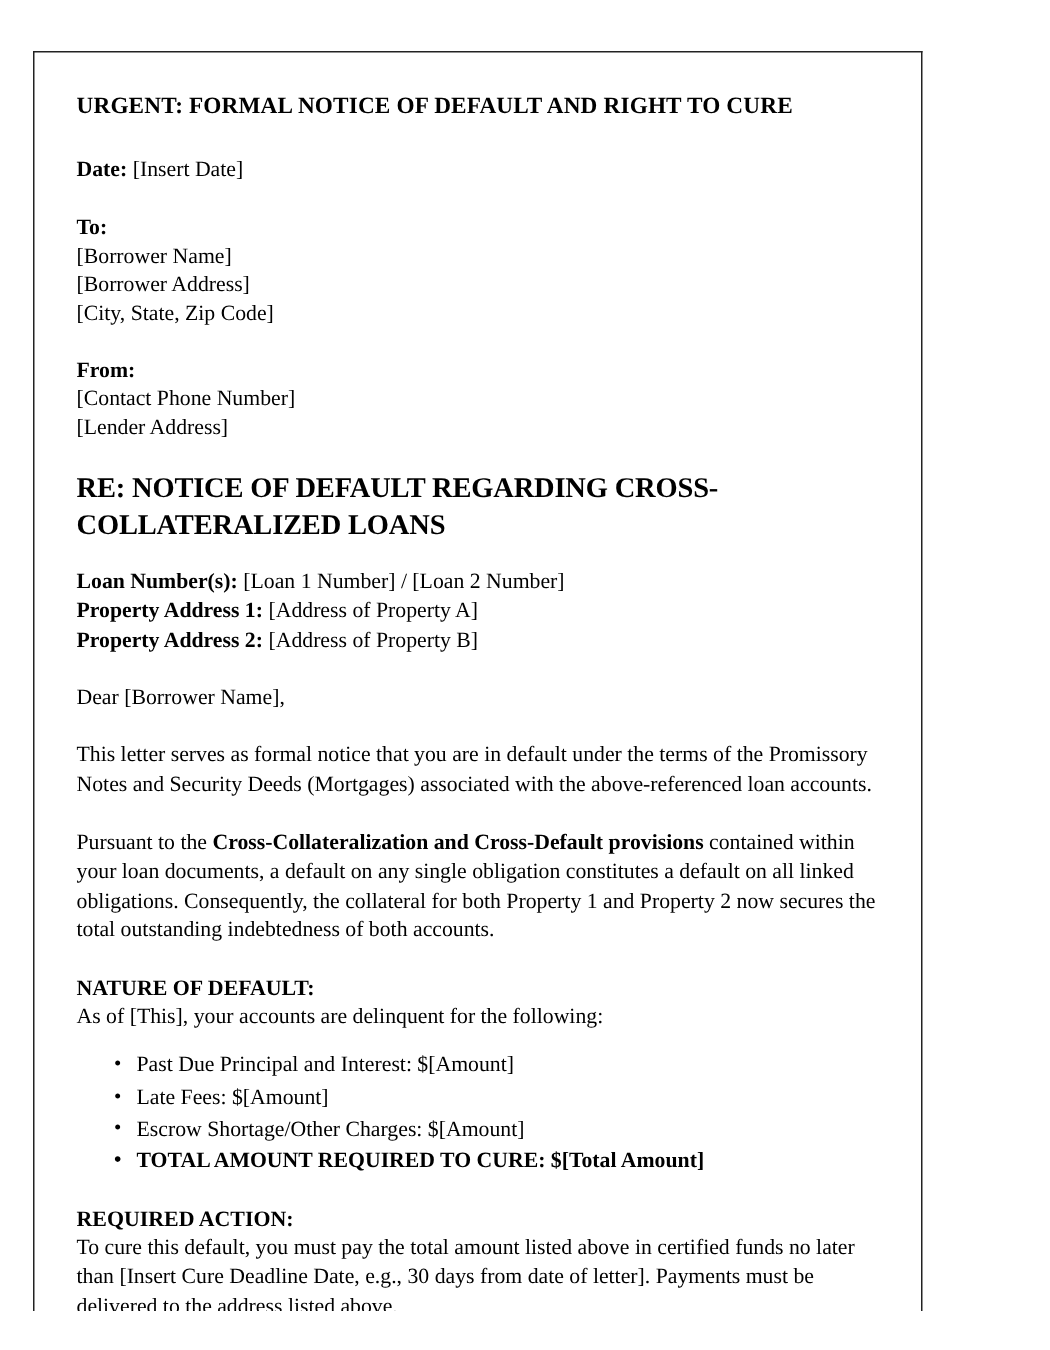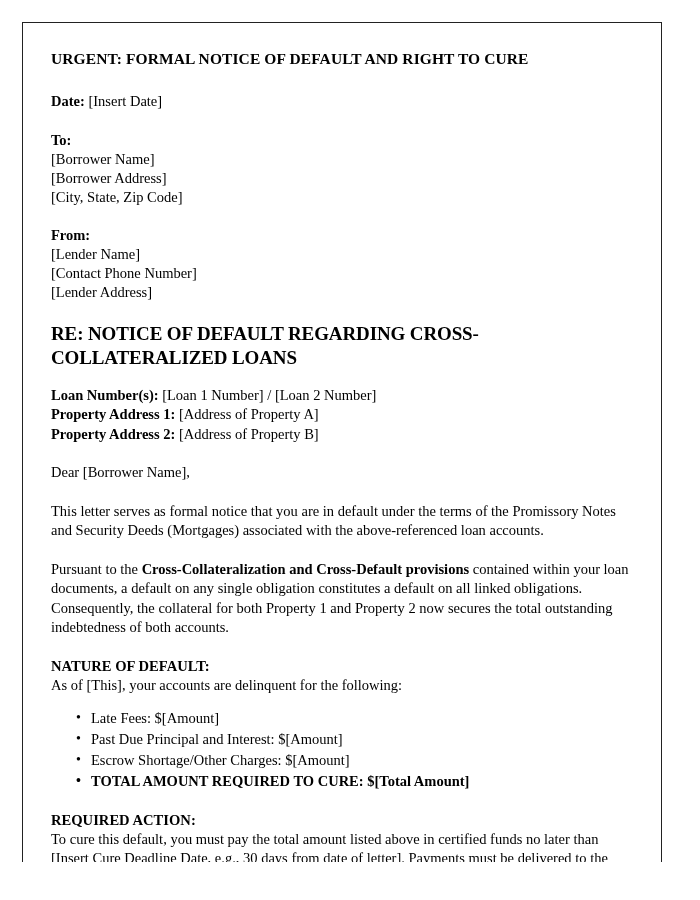--- a/index.html
+++ b/index.html
@@ -10,22 +10,22 @@
   body {
     width: 700px;
     height: 900px;
     overflow: hidden;
     font-family: "Liberation Serif", "DejaVu Serif", serif;
     color: #000000;
   }
   #page-frame {
     position: absolute;
     left: 22px;
-    top: 22px;
-    width: 640px;
+    top: 34px;
+    width: 593px;
     height: 840px;
     border: 1px solid #222222;
     border-bottom: none;
     box-sizing: border-box;
     background: #ffffff;
     overflow: hidden;
   }
   #doc-body {
     padding: 26px 28px 0 28px;
     box-sizing: border-box;
@@ -129,21 +129,20 @@
       <div class="addr-head">To:</div>
       <div class="addr-row">[Borrower Name]</div>
       <div class="addr-row">[Borrower Address]</div>
       <div class="addr-row">[City, State, Zip Code]</div>
     </div>
 
     <div class="block-gap"></div>
 
     <div class="addr-block">
       <div class="addr-head">From:</div>
-      <div class="addr-row">[Lender Name]</div>
       <div class="addr-row">[Contact Phone Number]</div>
       <div class="addr-row">[Lender Address]</div>
     </div>
 
     <div class="block-gap"></div>
 
     <p class="re-heading">RE: NOTICE OF DEFAULT REGARDING CROSS-COLLATERALIZED LOANS</p>
 
     <div class="small-gap"></div>
 
@@ -173,22 +172,22 @@
     <div class="block-gap"></div>
 
     <p class="para"><span>Pursuant to the </span><b>Cross-Collateralization and Cross-Default provisions</b><span> contained within your loan documents, a default on any single obligation constitutes a default on all linked obligations. Consequently, the collateral for both Property 1 and Property 2 now secures the total outstanding indebtedness of both accounts.</span></p>
 
     <div class="block-gap"></div>
 
     <p class="section-head">NATURE OF DEFAULT:</p>
     <p class="section-sub">As of [This], your accounts are delinquent for the following:</p>
 
     <ul class="bullets">
+      <li>Past Due Principal and Interest: $[Amount]</li>
       <li>Late Fees: $[Amount]</li>
-      <li>Past Due Principal and Interest: $[Amount]</li>
       <li>Escrow Shortage/Other Charges: $[Amount]</li>
       <li class="total">TOTAL AMOUNT REQUIRED TO CURE: $[Total Amount]</li>
     </ul>
 
     <div class="block-gap"></div>
 
     <p class="section-head">REQUIRED ACTION:</p>
     <p class="para">To cure this default, you must pay the total amount listed above in certified funds no later than [Insert Cure Deadline Date, e.g., 30 days from date of letter]. Payments must be delivered to the address listed above.</p>
 
   </div>

